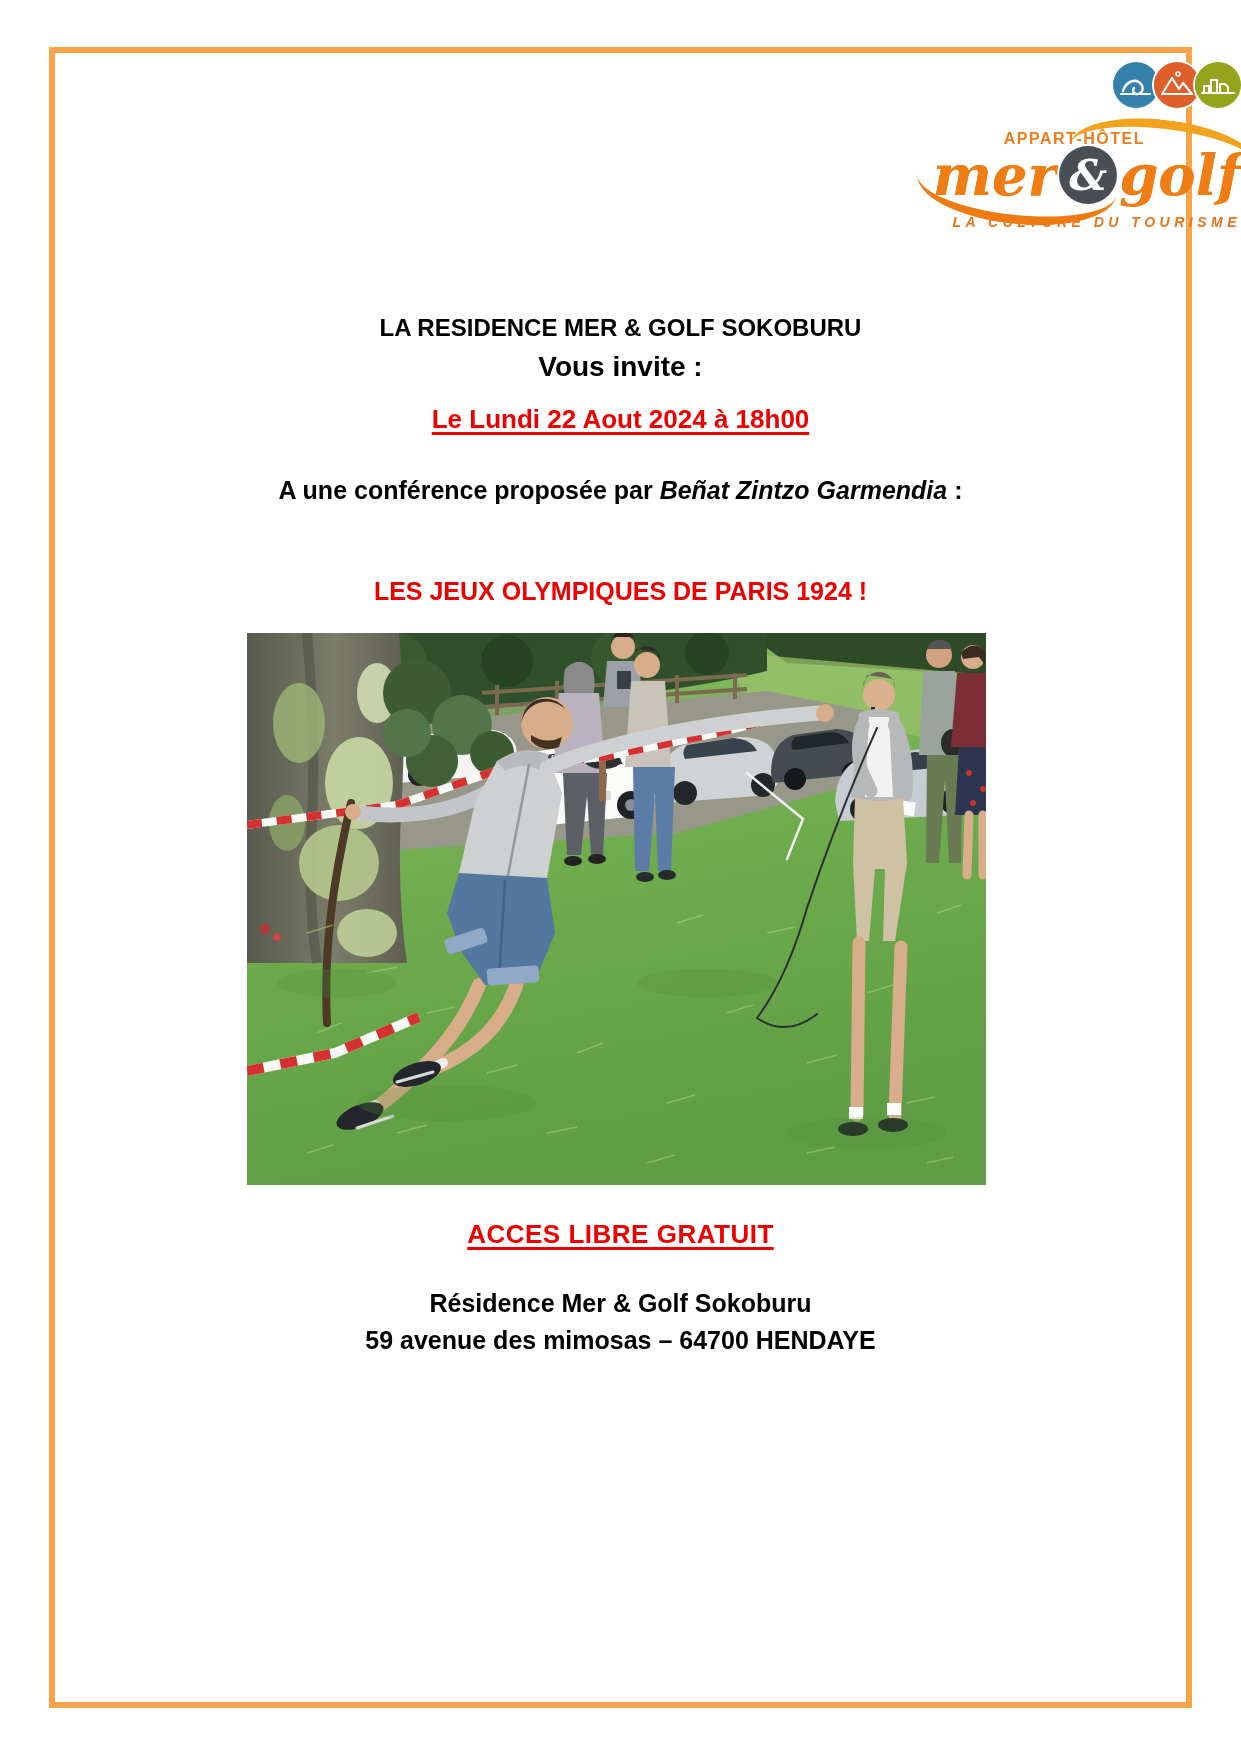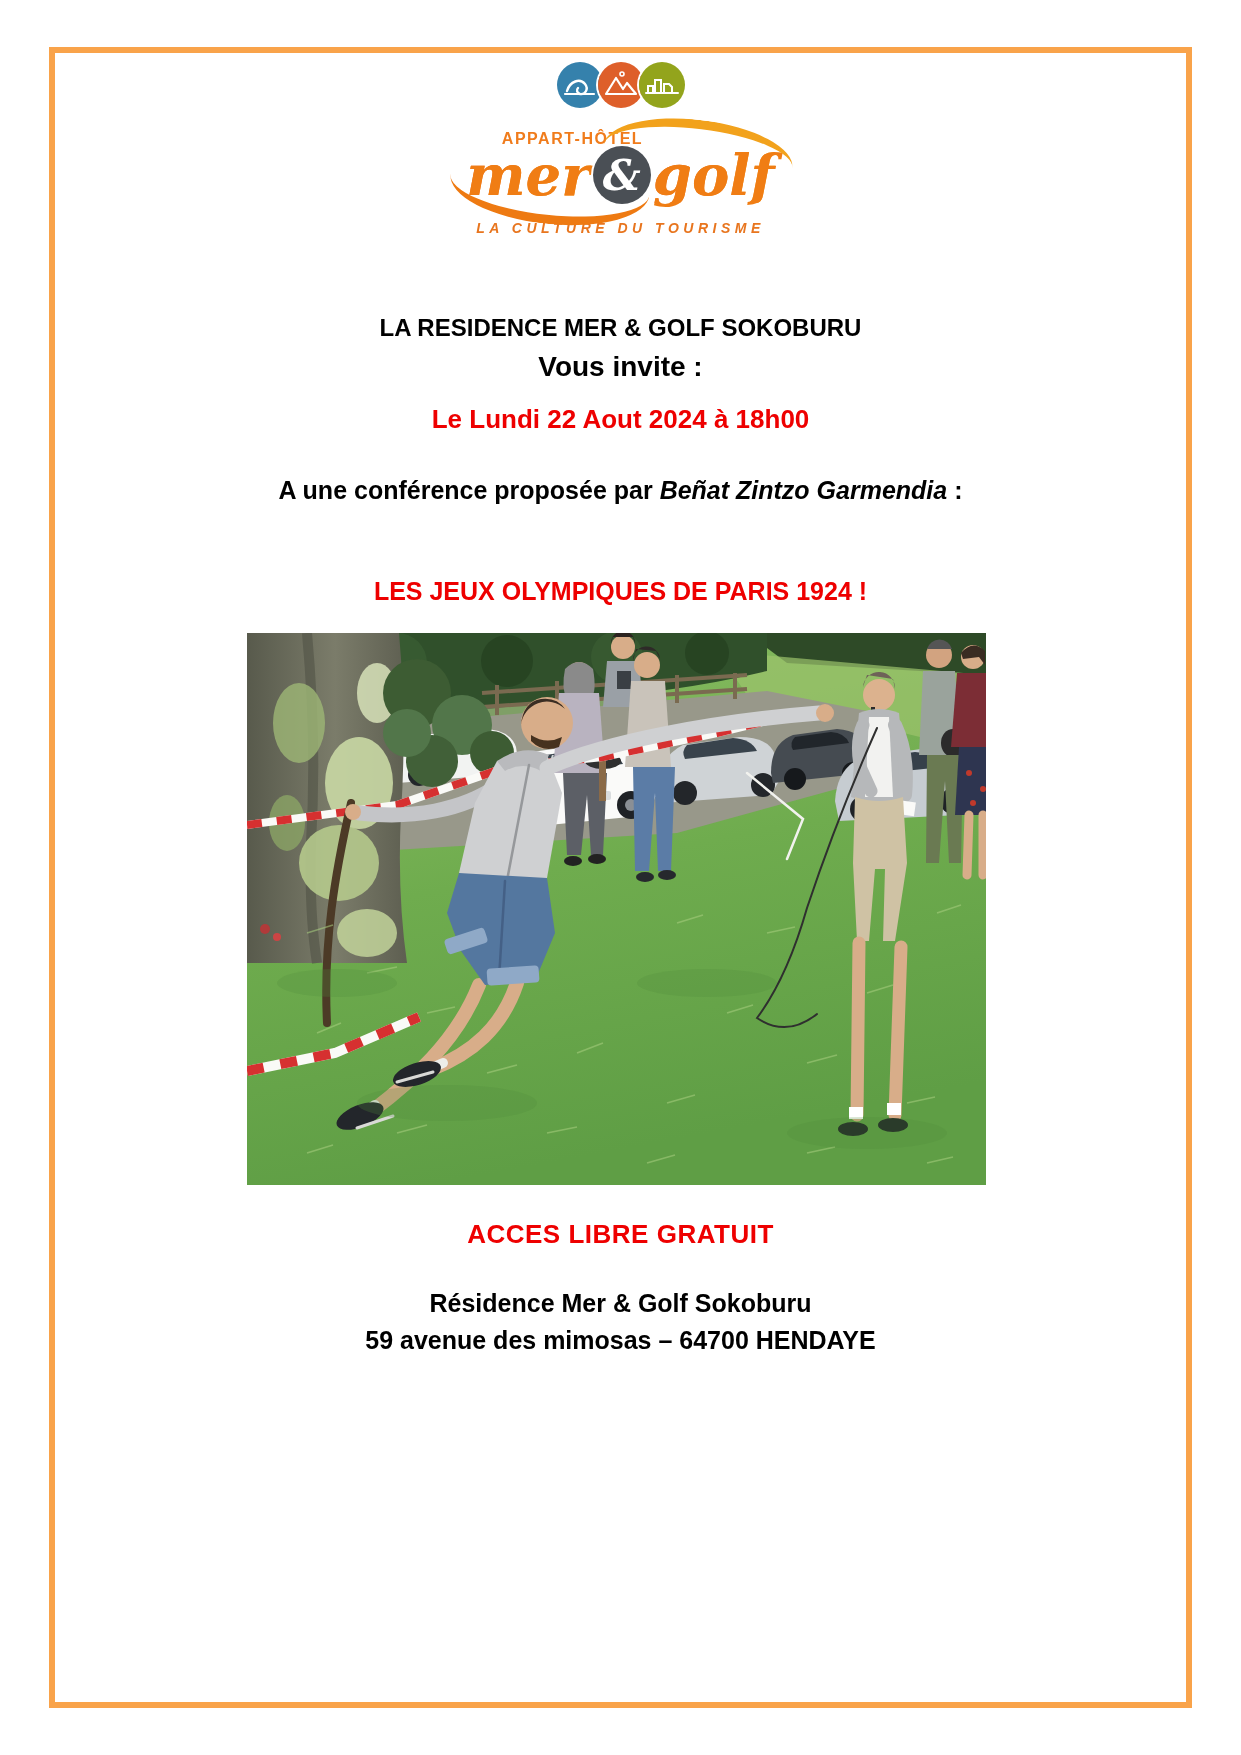--- a/index.html
+++ b/index.html
@@ -4,42 +4,42 @@
 <style>
   html,body{margin:0;padding:0;background:#ffffff;}
   .page{position:relative;width:1241px;height:1755px;background:#fff;overflow:hidden;
         font-family:"Liberation Sans",sans-serif;}
   .frame{position:absolute;left:49px;top:47px;right:49px;bottom:47px;
          border:6px solid #F9A34A;pointer-events:none;}
   .abs{position:absolute;left:0;right:0;text-align:center;}
   .bold{font-weight:bold;}
   .black{color:#000;}
   .red{color:#EE0000;}
-  .u-red{text-decoration-color:#EE0000;text-decoration-thickness:3px;text-underline-offset:4px;text-align:right;}
+  .u-red{text-decoration:underline;text-decoration-color:#EE0000;text-decoration-thickness:3px;text-underline-offset:4px;text-align:right;}
   
-  .logo{position:absolute;left:0;right:0;top:62px;display:flex;flex-direction:column;align-items:center;}
+  .logo{position:absolute;left:0;right:0;top:62px;display:flex;flex-direction:column;align-items:flex-end;}
   .logo-circles{display:flex;}
   .lc{width:46px;height:46px;border-radius:50%;box-shadow:0 0 0 2px #fff;display:flex;
       align-items:center;justify-content:center;}
   .lc + .lc{margin-left:-5px;}
   .kicker{margin-top:22px;margin-right:96px;font-size:16px;font-weight:bold;color:#F07C1C;
           letter-spacing:1.5px;}
   .brand{display:flex;align-items:center;margin-top:-2px;position:relative;
          font-family:"DejaVu Serif",serif;font-style:italic;font-weight:bold;}
   .brand-word{font-size:56px;line-height:1;background:linear-gradient(100deg,#E85C12,#F7A11B);
               -webkit-background-clip:text;background-clip:text;color:#F07D14;}
   .amp-circle{width:58px;height:58px;border-radius:50%;background:#4A4F55;color:#fff;
               display:flex;align-items:center;justify-content:center;font-size:42px;
               margin:0 2px;z-index:2;box-shadow:0 0 0 2px #fff;}
   .swoosh{position:absolute;border:0 solid transparent;border-radius:50%;pointer-events:none;}
   .swoosh.top{width:190px;height:64px;right:-18px;top:-26px;border-top:9px solid #F2A21C;
               transform:rotate(7deg);}
   .swoosh.bot{width:200px;height:70px;left:-16px;bottom:-20px;border-bottom:9px solid #EE7A12;
               transform:rotate(6deg);}
-  .tagline{margin-top:16px;font-size:14px;font-style:italic;font-weight:bold;color:#E8751E;
+  .tagline{margin-top:10px;font-size:14px;font-style:italic;font-weight:bold;color:#E8751E;
            letter-spacing:4.5px;}
   
   .title1{top:314px;font-size:24px;}
   .title2{top:351px;font-size:28px;}
   .date{top:404px;font-size:26px;}
   .conf{top:476px;font-size:25px;}
   .conf .speaker{font-style:italic;text-align:center;}
   .headline1{top:539px;font-size:25px;}
   .headline2{top:577px;font-size:25px;}
   .access{top:1219px;font-size:26px;letter-spacing:.5px;}

